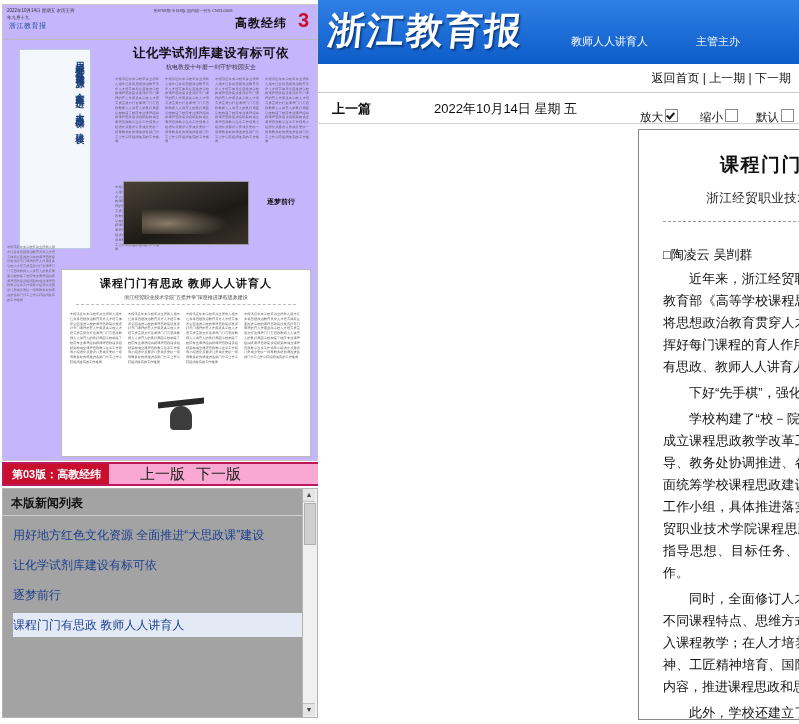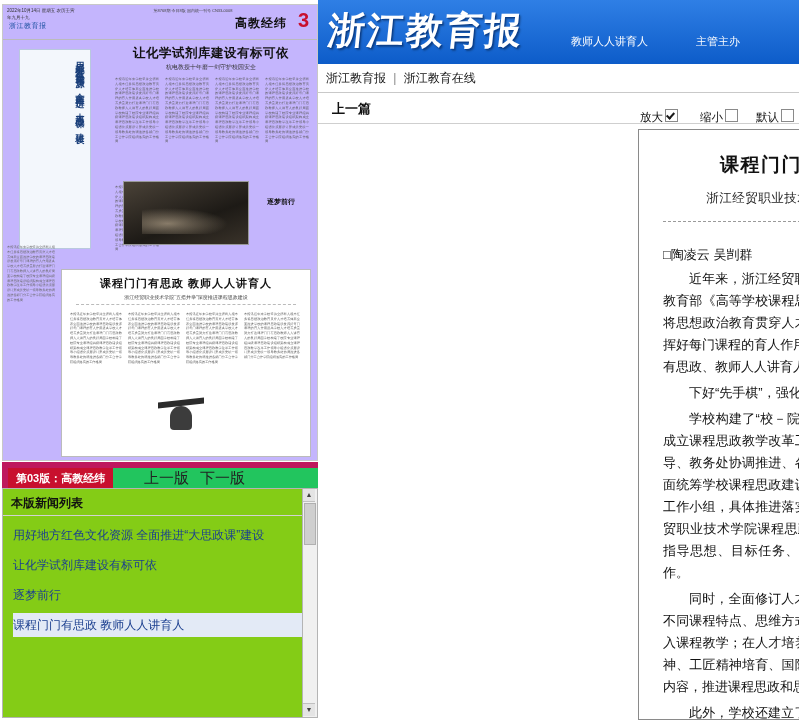--- a/index.html
+++ b/index.html
@@ -105,37 +105,37 @@
   }
   .pp-leftcol-strip{
     position:absolute;left:4px;top:240px;width:48px;height:210px;
     font-size:3.2px;color:#666;line-height:1.5;text-align:justify;word-break:break-all;
     overflow:hidden;
   }
 
   
   .sec-tab{
     position:absolute;left:2px;top:462px;width:314px;height:20px;
-    border:6px solid #be185d;background:#22c55e;
+    border:2px solid #be185d;background:#f9a8d4;
   }
   .sec-tab-red{
     position:absolute;left:0;top:0;height:20px;line-height:20px;
     background:#c8102e;color:#fff;font-size:11px;font-weight:bold;
     padding:0 8px;
   }
   .sec-tab-link{
     position:absolute;top:0;height:20px;line-height:20px;font-size:15px;color:#222;
     cursor:pointer;
   }
   .sec-tab-link.prev{left:136px;}
   .sec-tab-link.next{left:192px;text-align:center;}
 
   .news-list-box{
     position:absolute;left:2px;top:488px;width:314px;height:228px;
-    border:1px solid #b4b4b4;background:#84cc16;
+    border:1px solid #b4b4b4;background:#a3a3a3;
   }
   .news-list-title{
     position:absolute;left:8px;top:6px;font-size:12px;font-weight:bold;color:#111;
   }
   .news-list-rule{
     position:absolute;left:0;top:26px;width:314px;border-top:1px solid #d2d2d2;
   }
   .news-item{
     position:absolute;left:10px;width:294px;height:24px;line-height:24px;
     font-size:12px;color:#1b3f8f;cursor:pointer;
@@ -315,29 +315,32 @@
 
   <div class="right-col">
 
     <div class="banner">
       <div class="banner-title">浙江教育报</div>
       <div class="banner-sub">教师人人讲育人</div>
       <div class="banner-sub2">主管主办</div>
     </div>
 
     <div class="navbar">
-      <div class="nav-left">
-        <span class="nav-link">浙江教育报</span>
+      <div class="nav-right">
+        <span class="nav-link">返回首页</span>
         <span class="sep">|</span>
-        <span class="nav-link">浙江教育在线</span>
+        <span class="nav-link">上一期</span>
+        <span class="sep">|</span>
+        <span class="nav-link">下一期</span>
       </div>
     </div>
 
     <div class="toolbar">
       <div class="tb-prev">上一篇</div>
+      <div class="tb-date">2022年10月14日  星期 五</div>
       <div class="tb-btn tb-zoomin">
         <span>放大</span><span class="chk on"></span>
       </div>
       <div class="tb-btn tb-zoomout">
         <span>缩小</span><span class="chk"></span>
       </div>
       <div class="tb-btn tb-default">
         <span>默认</span><span class="chk"></span>
       </div>
     </div>

